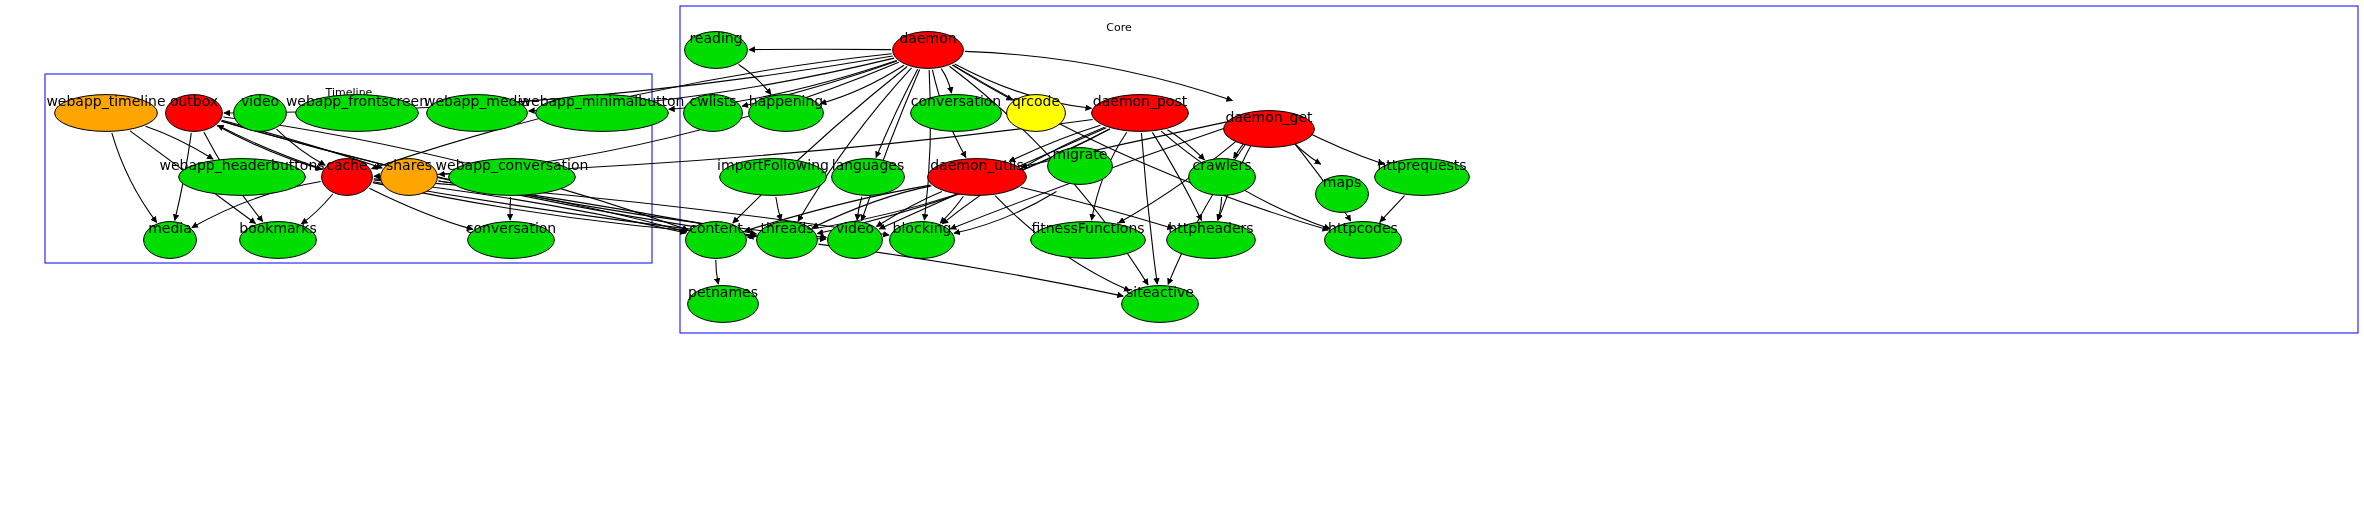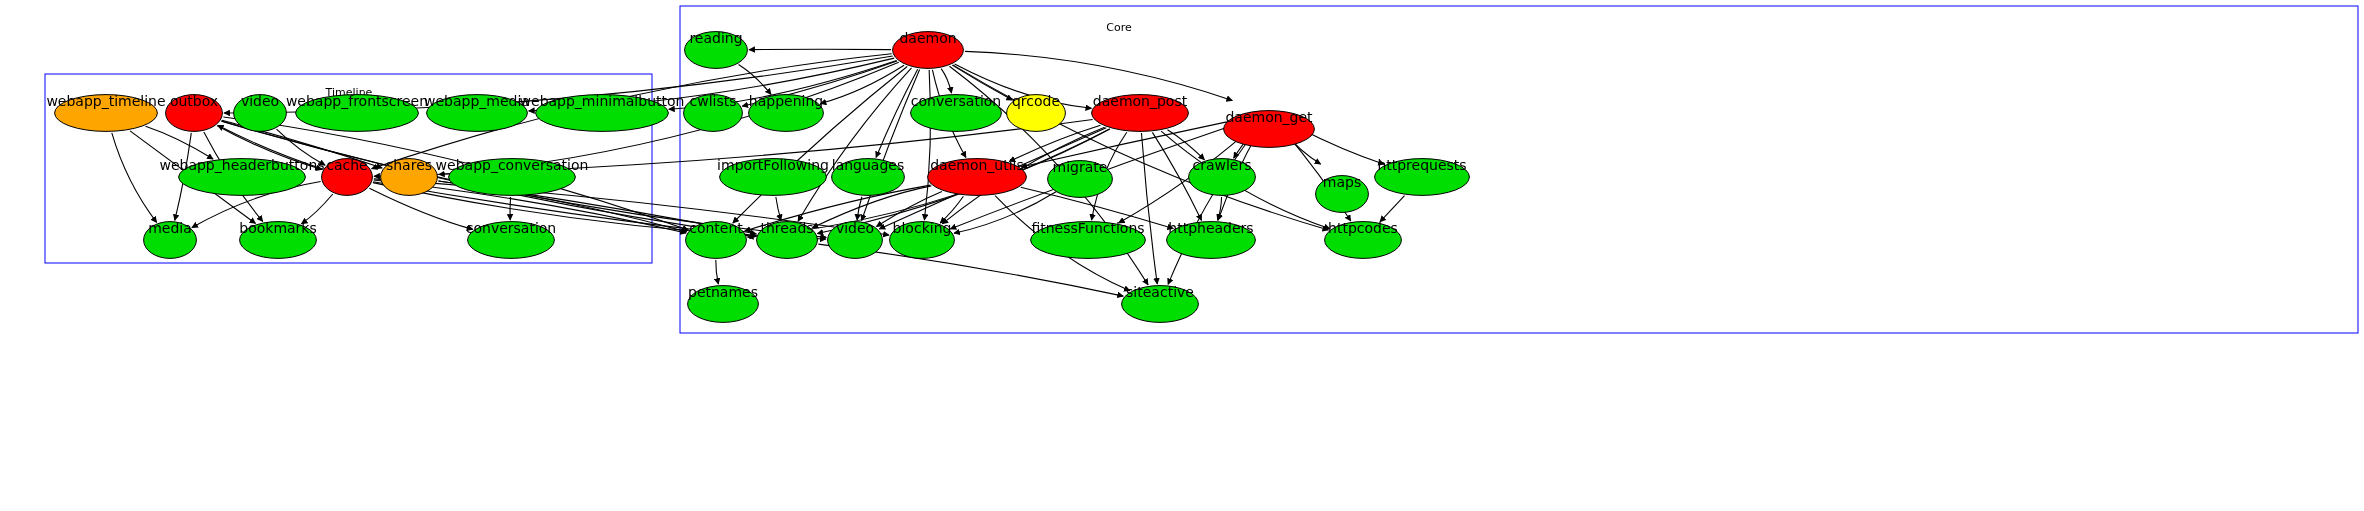--- a/index.html
+++ b/index.html
@@ -233,21 +233,21 @@
           <ellipse cx="37" cy="19" rx="36.4" ry="18.4" fill="#00dd00" stroke="#000000" stroke-width="1"></ellipse>
         </svg>
         <span class="nlabel">languages</span>
       </div>
       <div class="node" style="left: 977px; top: 177px; width: 100px; height: 38px;">
         <svg width="100" height="38">
           <ellipse cx="50" cy="19" rx="49.4" ry="18.4" fill="#ff0000" stroke="#000000" stroke-width="1"></ellipse>
         </svg>
         <span class="nlabel">daemon_utils</span>
       </div>
-      <div class="node" style="left: 1080px; top: 179px; width: 66px; height: 38px;">
+      <div class="node" style="left: 1080px; top: 166px; width: 66px; height: 38px;">
         <svg width="66" height="38">
           <ellipse cx="33" cy="19" rx="32.4" ry="18.4" fill="#00dd00" stroke="#000000" stroke-width="1"></ellipse>
         </svg>
         <span class="nlabel">migrate</span>
       </div>
       <div class="node" style="left: 1222px; top: 177px; width: 68px; height: 38px;">
         <svg width="68" height="38">
           <ellipse cx="34" cy="19" rx="33.4" ry="18.4" fill="#00dd00" stroke="#000000" stroke-width="1"></ellipse>
         </svg>
         <span class="nlabel">crawlers</span>

